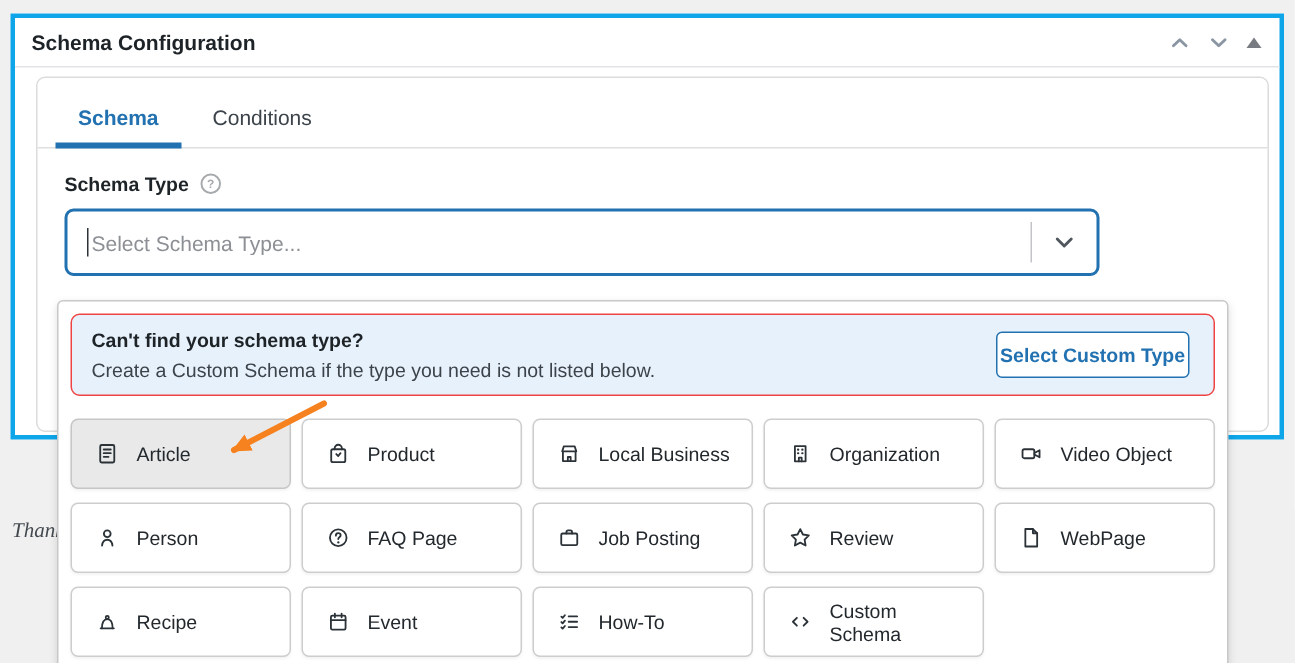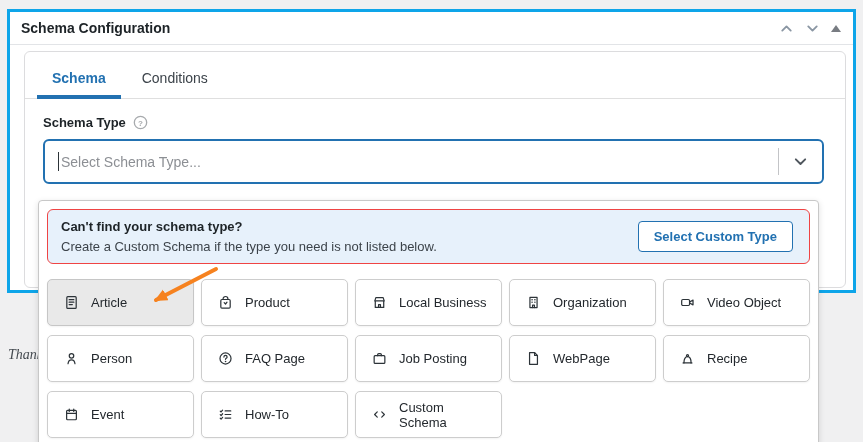--- a/index.html
+++ b/index.html
@@ -23,41 +23,41 @@
   .tabbar { display:flex; padding:13px 0 0 9px; border-bottom:1px solid #dfdfdf; }
   .tab { padding:5px 18px 12px; font-size:14px; color:#3c434a; position:relative; cursor:pointer; }
   .tab.active { color:#2271b1; font-weight:bold;text-align:right; }
   .tab.active::after { content:""; position:absolute; left:3px; right:3px; bottom:-1px;
                        height:4px; background:#2271b1; }
 
   .field-label { margin:16px 0 9px 18px; font-size:13px; font-weight:bold; color:#1d2327;
                  display:flex; align-items:center; gap:7px; }
   .help-icon { display:flex; color:#a7aaad; cursor:pointer; }
 
-  .select { margin-left:18px; width:781px; height:45px; border:2px solid #2271b1;
+  .select { margin-left:18px; width:690px; height:45px; border:2px solid #2271b1;
             border-radius:6px; background:#fff; display:flex; align-items:center; }
   .caret { width:1px; height:19px; background:#2c3338; margin-left:13px; }
   .select input { flex:1; border:none; outline:none; background:transparent;
                   font-family:"Liberation Sans", sans-serif; font-size:14px; color:#2c3338;
                   margin-left:2px; }
   .select input::placeholder { color:#8c8f94; opacity:1; }
   .sel-divider { width:1px; height:27px; background:#c3c4c7; }
   .sel-chevron { margin:0 13px; color:#50575e; display:flex; cursor:pointer; }
 
   
   .dropdown { position:absolute; left:38px; top:200px; width:781px; height:272px;
               background:#fff; border:1px solid #c8c8c8; border-radius:4px;
               box-shadow:0 2px 6px rgba(0,0,0,.13); padding:8px; z-index:5; }
   .notice { min-height:54px; background:#e7f1fb; border:1px solid #ef4444; border-radius:6px;
             padding:9px 13px; display:flex; align-items:center; justify-content:space-between; }
   .notice-title { font-size:13px; font-weight:bold; color:#1d2327; }
   .notice-desc { font-size:13px; color:#3c434a; margin-top:5px; }
   .custom-type-btn { background:#fff; border:1px solid #2271b1; color:#2271b1;
                      font-family:"Liberation Sans", sans-serif; font-size:13px; font-weight:bold;
-                     padding:7px 15px; border-radius:4px; cursor:pointer; margin-right:3px; }
+                     padding:7px 2px; border-radius:4px; cursor:pointer; margin-right:3px; }
 
   .type-grid { margin-top:15px; display:grid; grid-template-columns:repeat(5,1fr);
                gap:9px 7px; }
   .type-item { height:47px; background:#fff; border:1px solid #cdcdcd; border-radius:5px;
                display:flex; align-items:center; gap:12px; padding:0 8px 0 16px;
                font-size:13px; color:#23282d; box-shadow:0 1px 2px rgba(0,0,0,.05);
                cursor:pointer; }
   .type-item.highlighted { background:#e9e9e9; border-color:#c6c6c6; }
   .type-icon { display:flex; color:#2c3338; flex:0 0 auto; }
 
@@ -203,20 +203,28 @@
             <svg width="15" height="15" viewBox="0 0 16 16" fill="none" stroke="currentColor" stroke-width="1.3" stroke-linecap="round" stroke-linejoin="round">
               <rect x="2.3" y="5" width="11.4" height="8.2" rx="1"></rect>
               <path d="M6 5V4a1.2 1.2 0 0 1 1.2-1.2h1.6A1.2 1.2 0 0 1 10 4v1"></path>
             </svg>
           </span>
           <span>Job Posting</span>
         </div>
         <div class="type-item">
           <span class="type-icon">
             <svg width="15" height="15" viewBox="0 0 16 16" fill="none" stroke="currentColor" stroke-width="1.3" stroke-linecap="round" stroke-linejoin="round">
+              <path d="M8 1.9l1.9 3.8 4.2.6-3 3 .7 4.2L8 11.5l-3.8 2 .7-4.2-3-3 4.2-.6z"></path>
+            </svg>
+          </span>
+          <span>Review</span>
+        </div>
+        <div class="type-item">
+          <span class="type-icon">
+            <svg width="15" height="15" viewBox="0 0 16 16" fill="none" stroke="currentColor" stroke-width="1.3" stroke-linecap="round" stroke-linejoin="round">
               <path d="M3.8 1.8h5.4l3 3v9.4H3.8z"></path>
               <path d="M9.2 1.8v3h3"></path>
             </svg>
           </span>
           <span>WebPage</span>
         </div>
         <div class="type-item">
           <span class="type-icon">
             <svg width="15" height="15" viewBox="0 0 16 16" fill="none" stroke="currentColor" stroke-width="1.3" stroke-linecap="round" stroke-linejoin="round">
               <path d="M3.3 12.7h9.4"></path>

